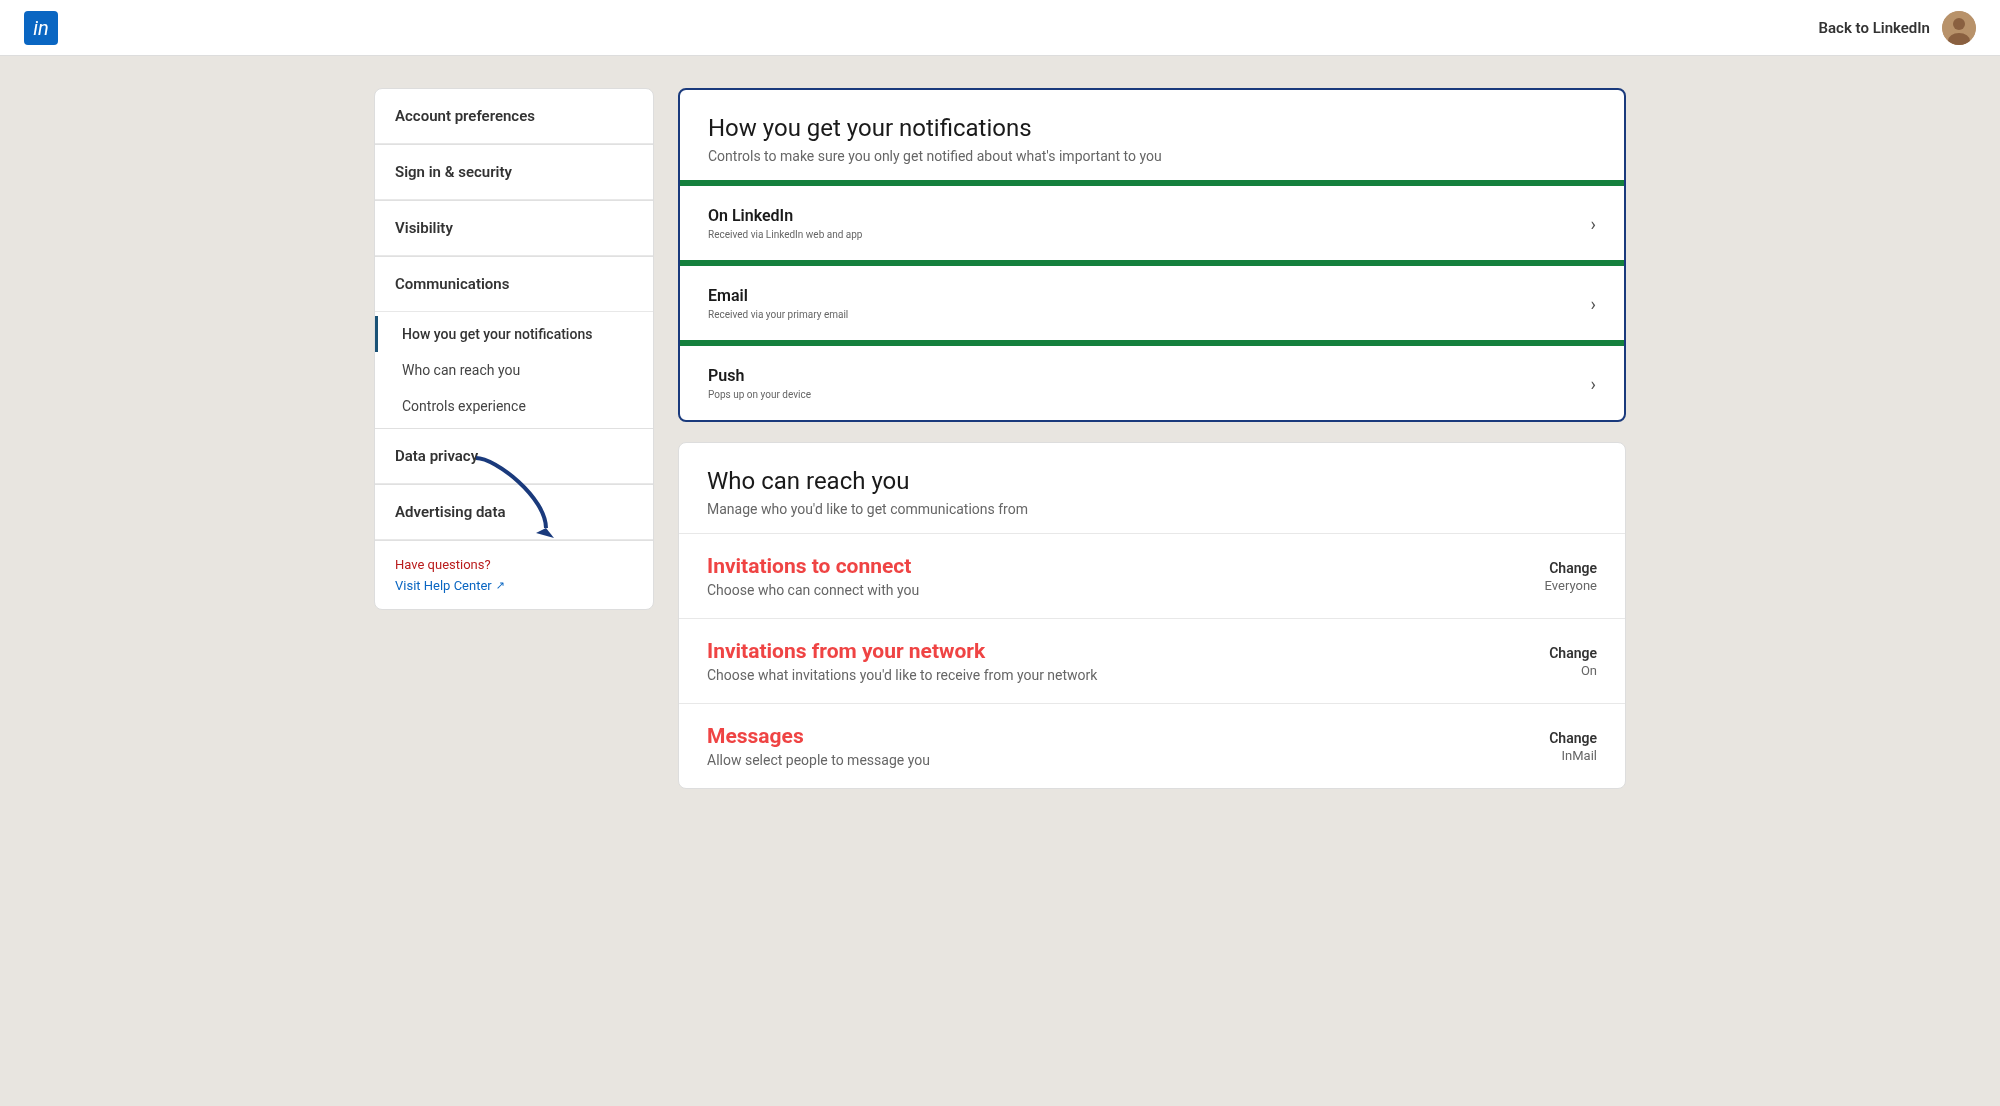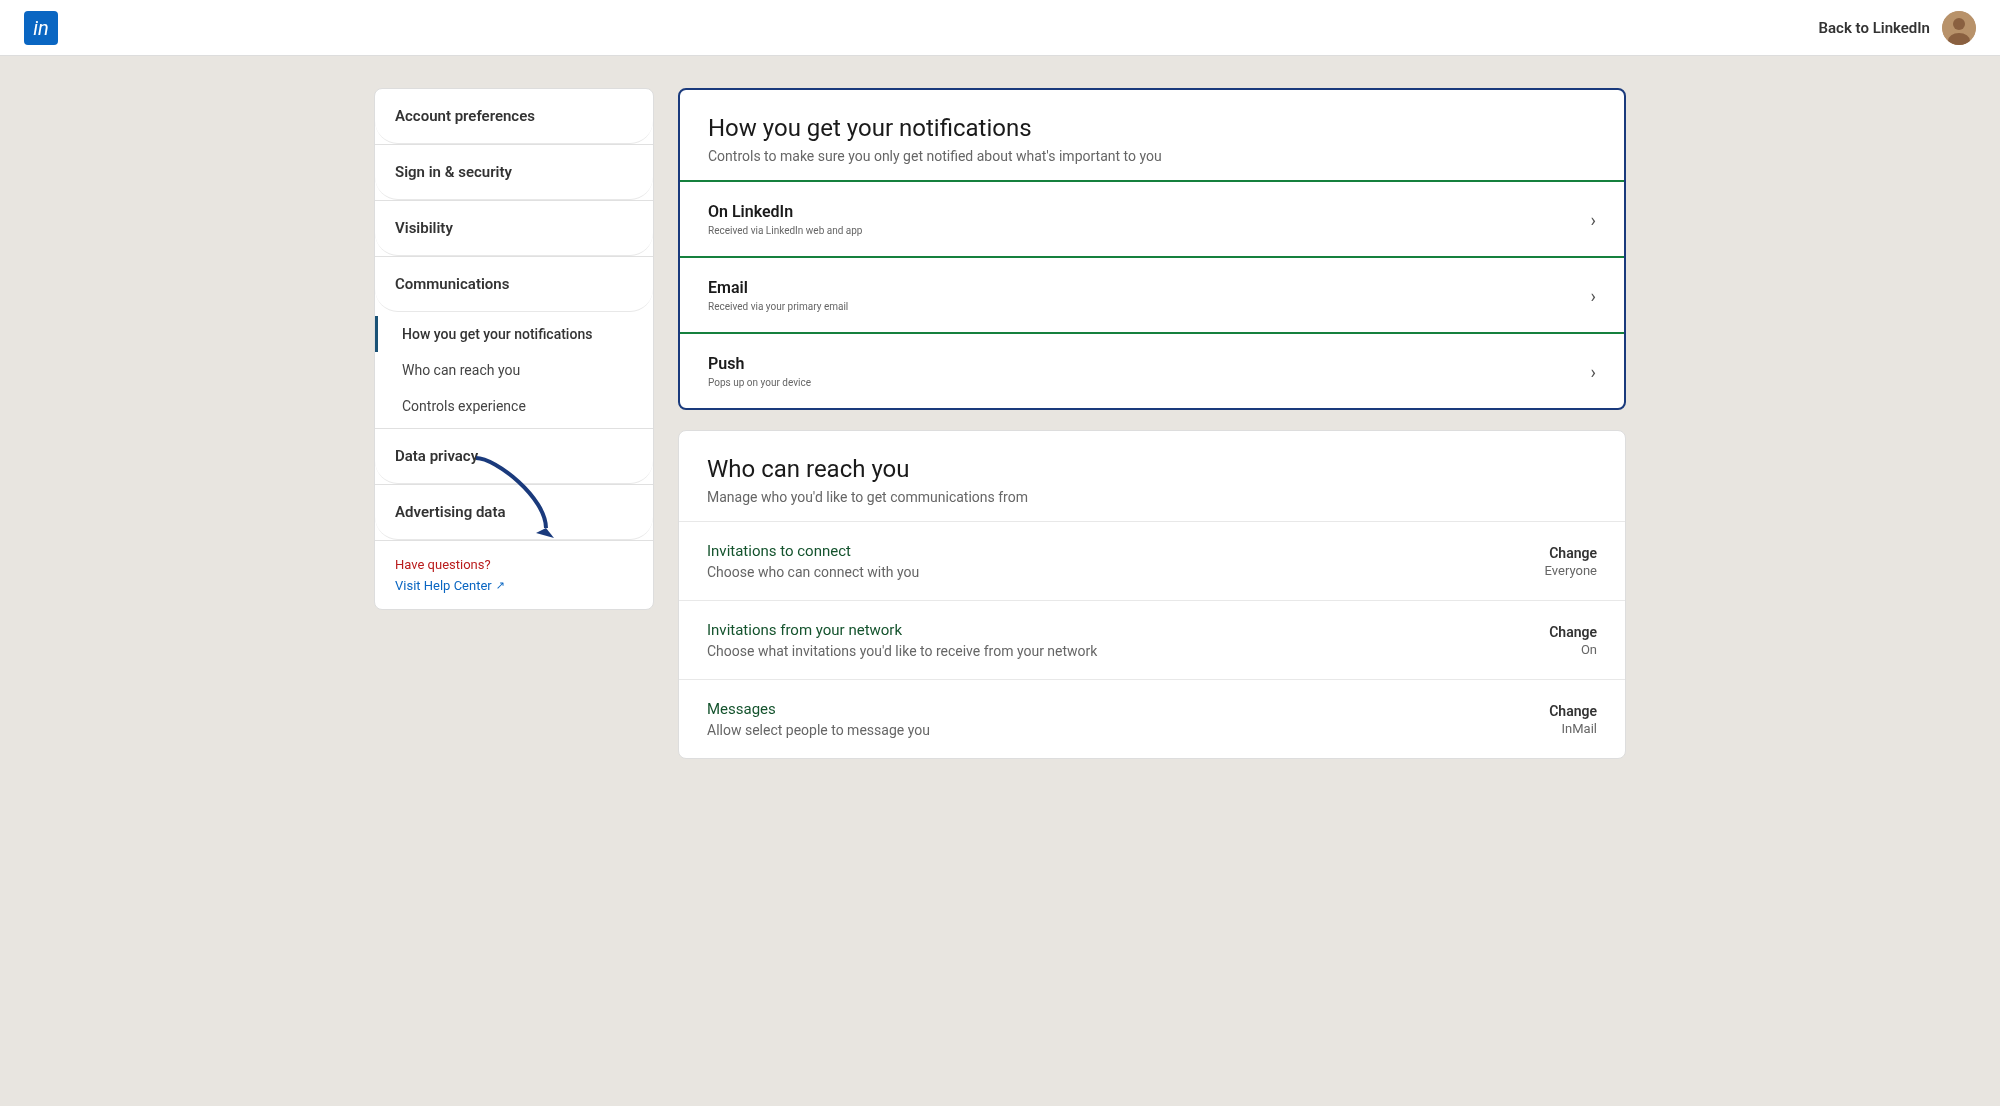--- a/index.html
+++ b/index.html
@@ -90,21 +90,20 @@
       border-bottom: none;
     }
     .sidebar-main-item {
       padding: 18px 20px;
       font-size: 15px;
       font-weight: 600;
       color: #333;
       cursor: pointer;
       display: block;
       border-bottom: 1px solid #e8e8e8;
-      border-radius: 23px;
     }
     .sidebar-sub-items {
       padding: 4px 0;
     }
     .sidebar-sub-item {
       padding: 10px 20px 10px 24px;
       font-size: 14px;
       color: #444;
       cursor: pointer;
       display: block;
@@ -183,21 +182,21 @@
       font-size: 14px;
       color: #666;
     }
 
     
     .notif-item {
       display: flex;
       align-items: center;
       justify-content: space-between;
       padding: 20px 28px;
-      border-top: 2px solid #15803d;
+      border-top: 6px solid #15803d;
       cursor: pointer;
       transition: background 0.15s;
     }
     .notif-item-content {}
     .notif-item-title {
       font-size: 16px;
       font-weight: 600;
       color: #1a1a1a;
       margin-bottom: 4px;
     }
@@ -214,23 +213,23 @@
     
     .reach-item {
       display: flex;
       align-items: center;
       justify-content: space-between;
       padding: 20px 28px;
       border-top: 1px solid #e8e8e8;
     }
     .reach-item-left {}
     .reach-item-title {
-      font-size: 15px;
-      font-weight: 400;
-      color: #14532d;
+      font-size: 21px;
+      font-weight: 700;
+      color: #ef4444;
       margin-bottom: 4px;
     }
     .reach-item-desc {
       font-size: 14px;
       color: #666;
     }
     .reach-item-right {
       text-align: right;
       flex-shrink: 0;
       margin-left: 20px;

